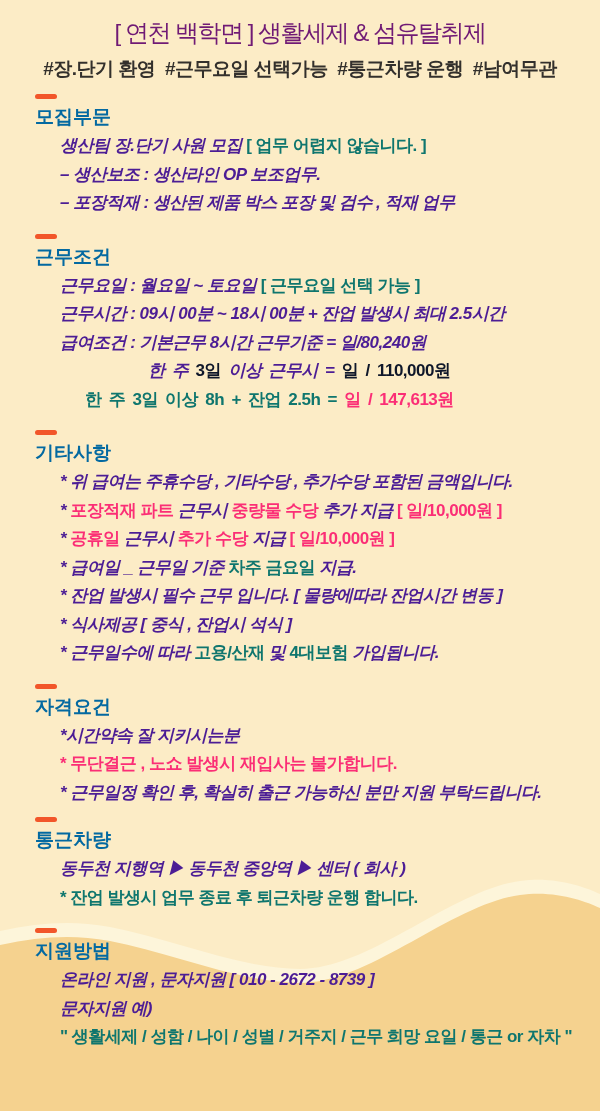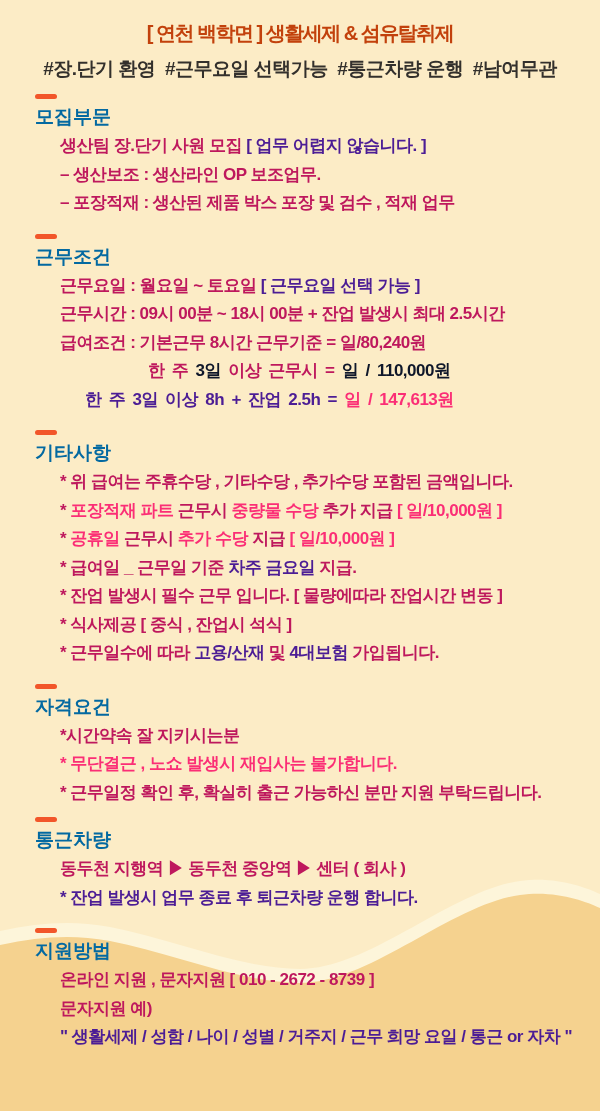--- a/index.html
+++ b/index.html
@@ -11,44 +11,44 @@
     font-family:"Liberation Sans",sans-serif;
     font-weight:700;
     color:#33302c;
     box-sizing:border-box;
   }
   .wave{position:absolute;left:0;bottom:0;width:600px;height:232px;display:block;}
   .content{position:relative;z-index:1;}
   .title-wrap{padding-top:10px;text-align:center;}
   .title-line{
     margin:0;
-    font-size:20px;line-height:46px;
-    font-weight:700;letter-spacing:-1.5px;
-    color:#c2410c;
+    font-size:24px;line-height:46px;
+    font-weight:400;letter-spacing:-1.5px;
+    color:#701a75;
   }
   .hashtags{
     margin-top:0;
     font-size:19px;font-weight:800;letter-spacing:-0.5px;
     white-space:pre;color:#33302c;
   }
   .sections{margin-top:12px;padding-left:35px;padding-right:14px;}
   .section{margin-bottom:16px;}
   .section.tight{margin-bottom:10px;}
   .dash{width:22px;height:5px;border-radius:2.5px;background:#f2562a;margin-bottom:6px;}
   .heading{margin:0;font-size:19px;line-height:24px;font-weight:800;color:#0369a1;}
   .lines{margin-top:3px;}
   .line{
     margin:0;padding-left:25px;
     font-size:17px;line-height:28.5px;
     letter-spacing:-0.5px;white-space:pre-wrap;
   }
   .line.indent-1{padding-left:50px;word-spacing:3px;}
   .line.indent-2{padding-left:113px;word-spacing:3px;}
-  .c-black{color:#be185d;}
-  .c-orange{color:#4c1d95;margin-top:8px;}
+  .c-black{color:#4c1d95;font-style:italic;}
+  .c-orange{color:#0f766e;margin-top:8px;}
   .c-pink{color:#fb2e76;}
   .c-blue{color:#0f172a;}
 </style>
 </head>
 <body>
 
 <div class="poster">
 
   <svg class="wave" viewBox="0 0 600 232" preserveAspectRatio="none" aria-hidden="true">
     <path fill="#fdf5da" d="M0,52 C40,44 70,41 110,48 C170,59 240,90 300,90 C370,90 450,12 520,2 C555,-3 585,8 600,15 L600,232 L0,232 Z"></path>

